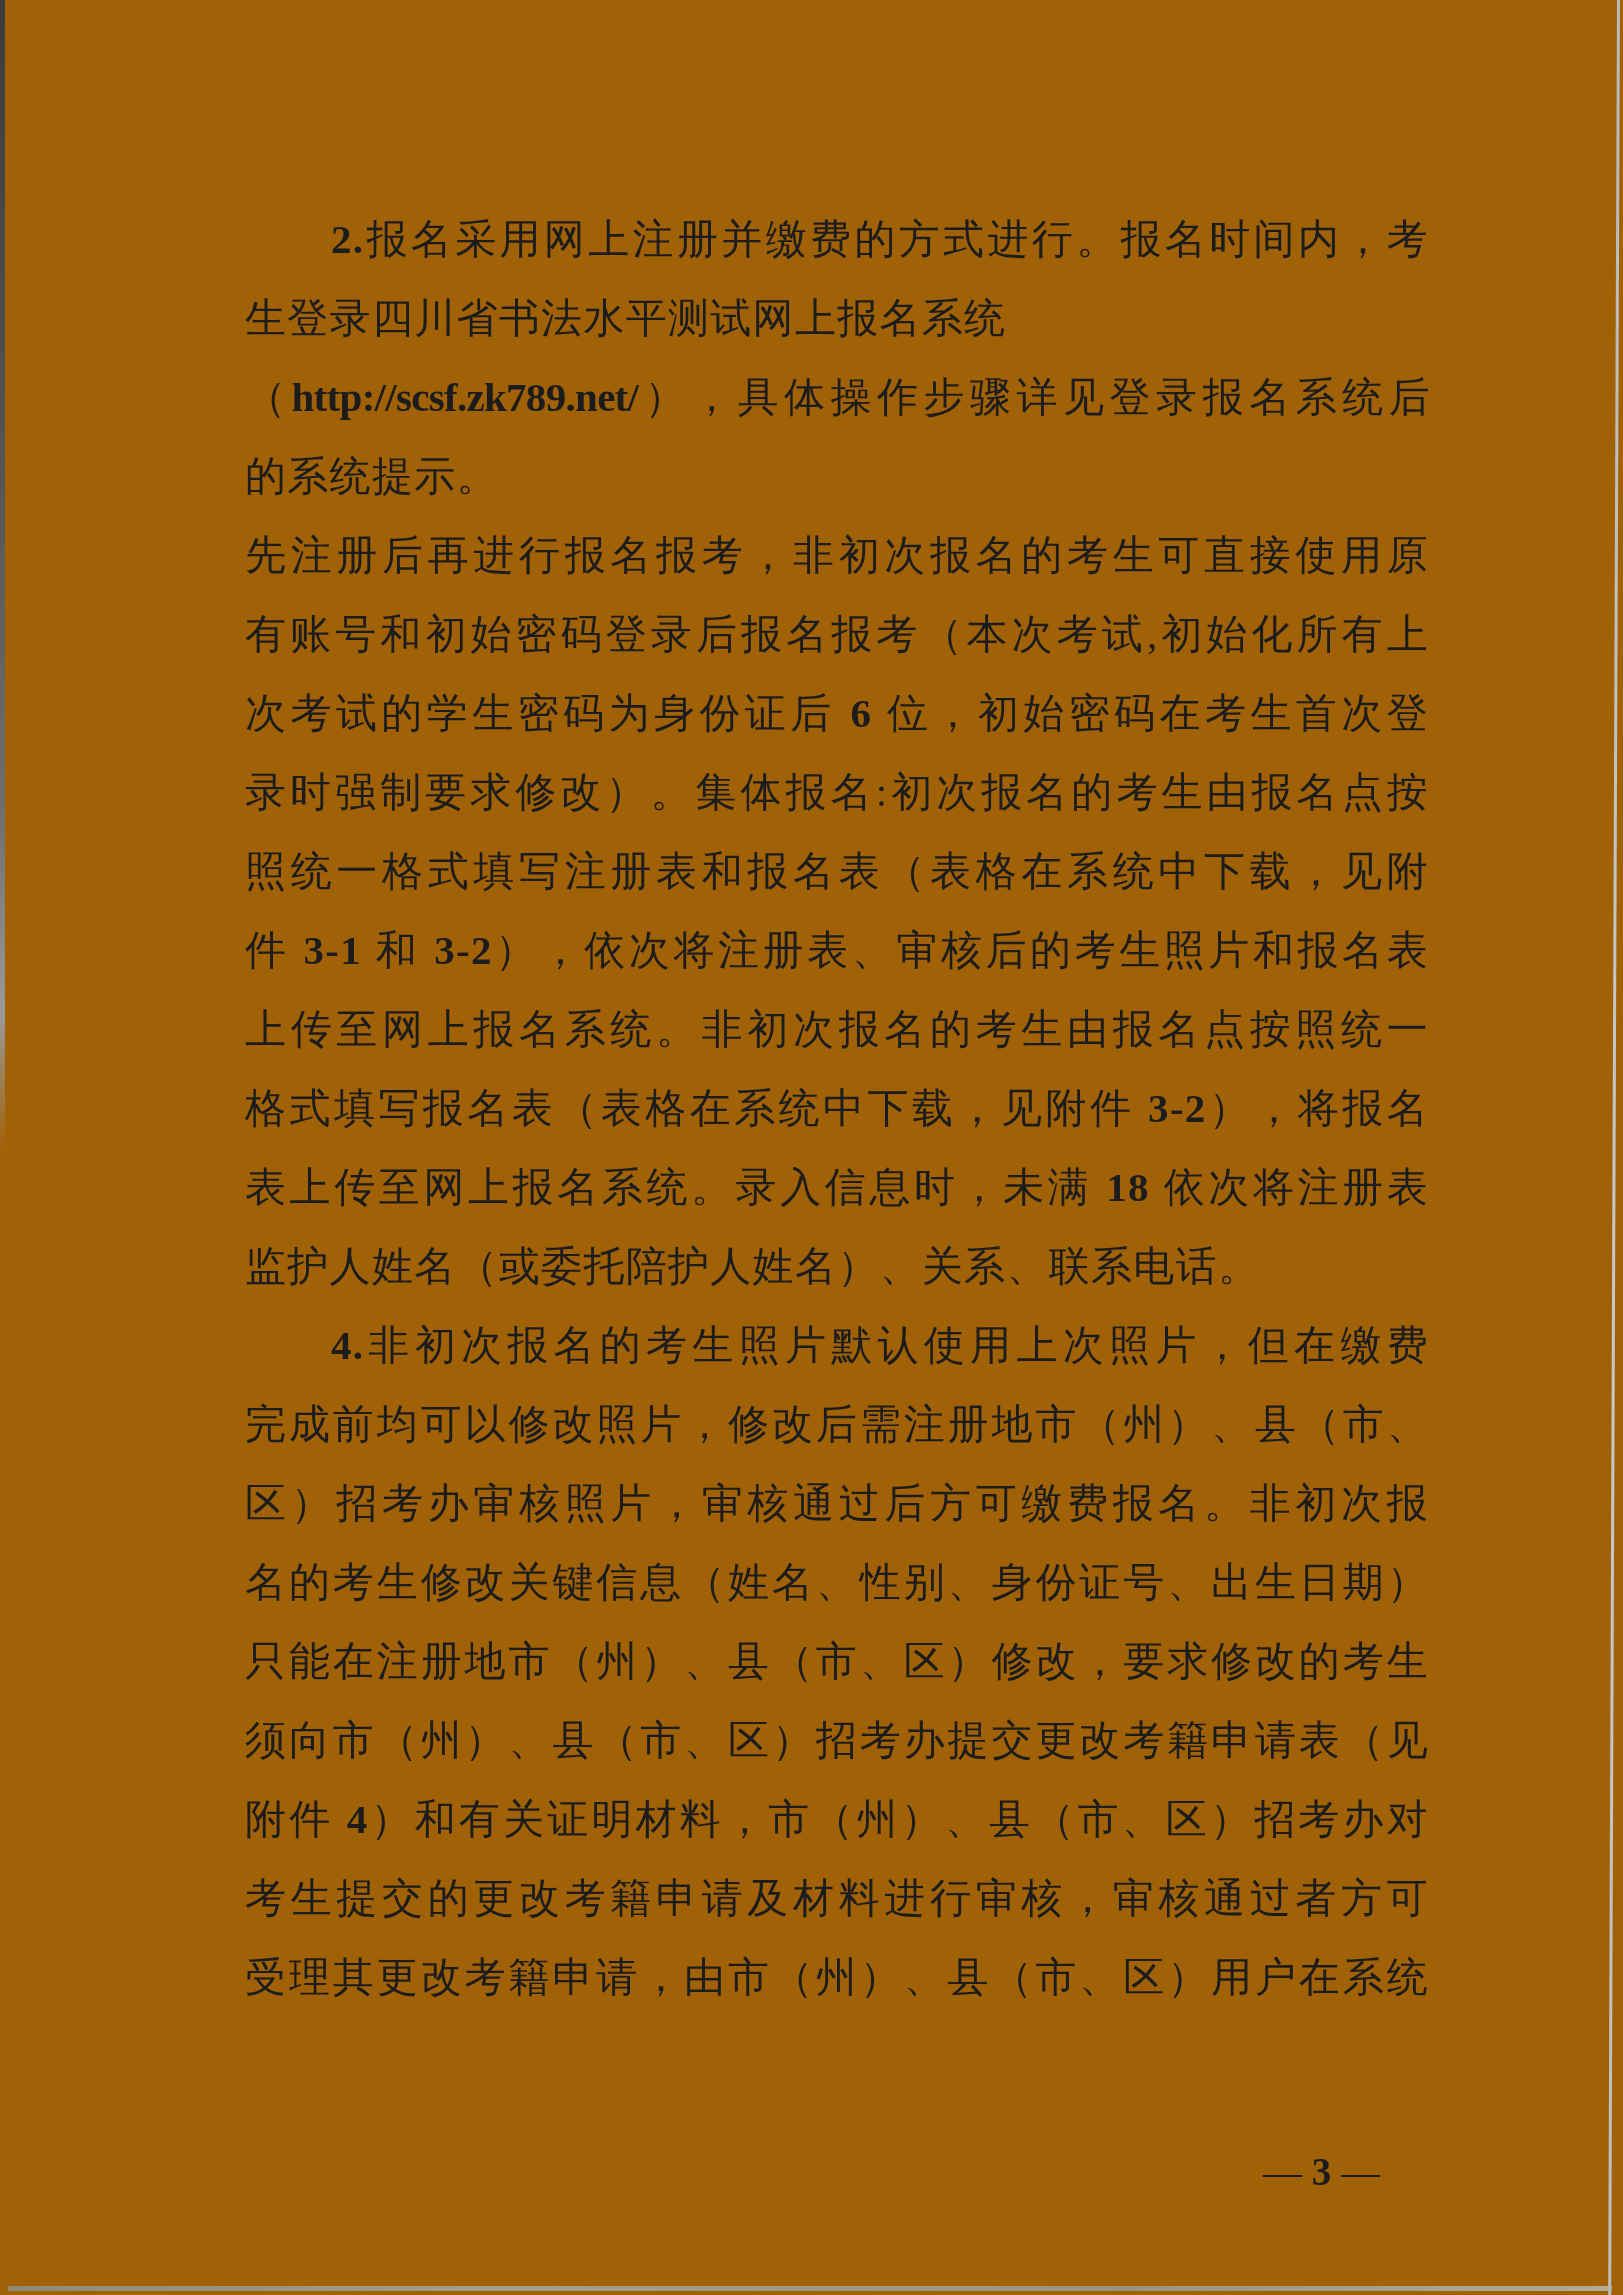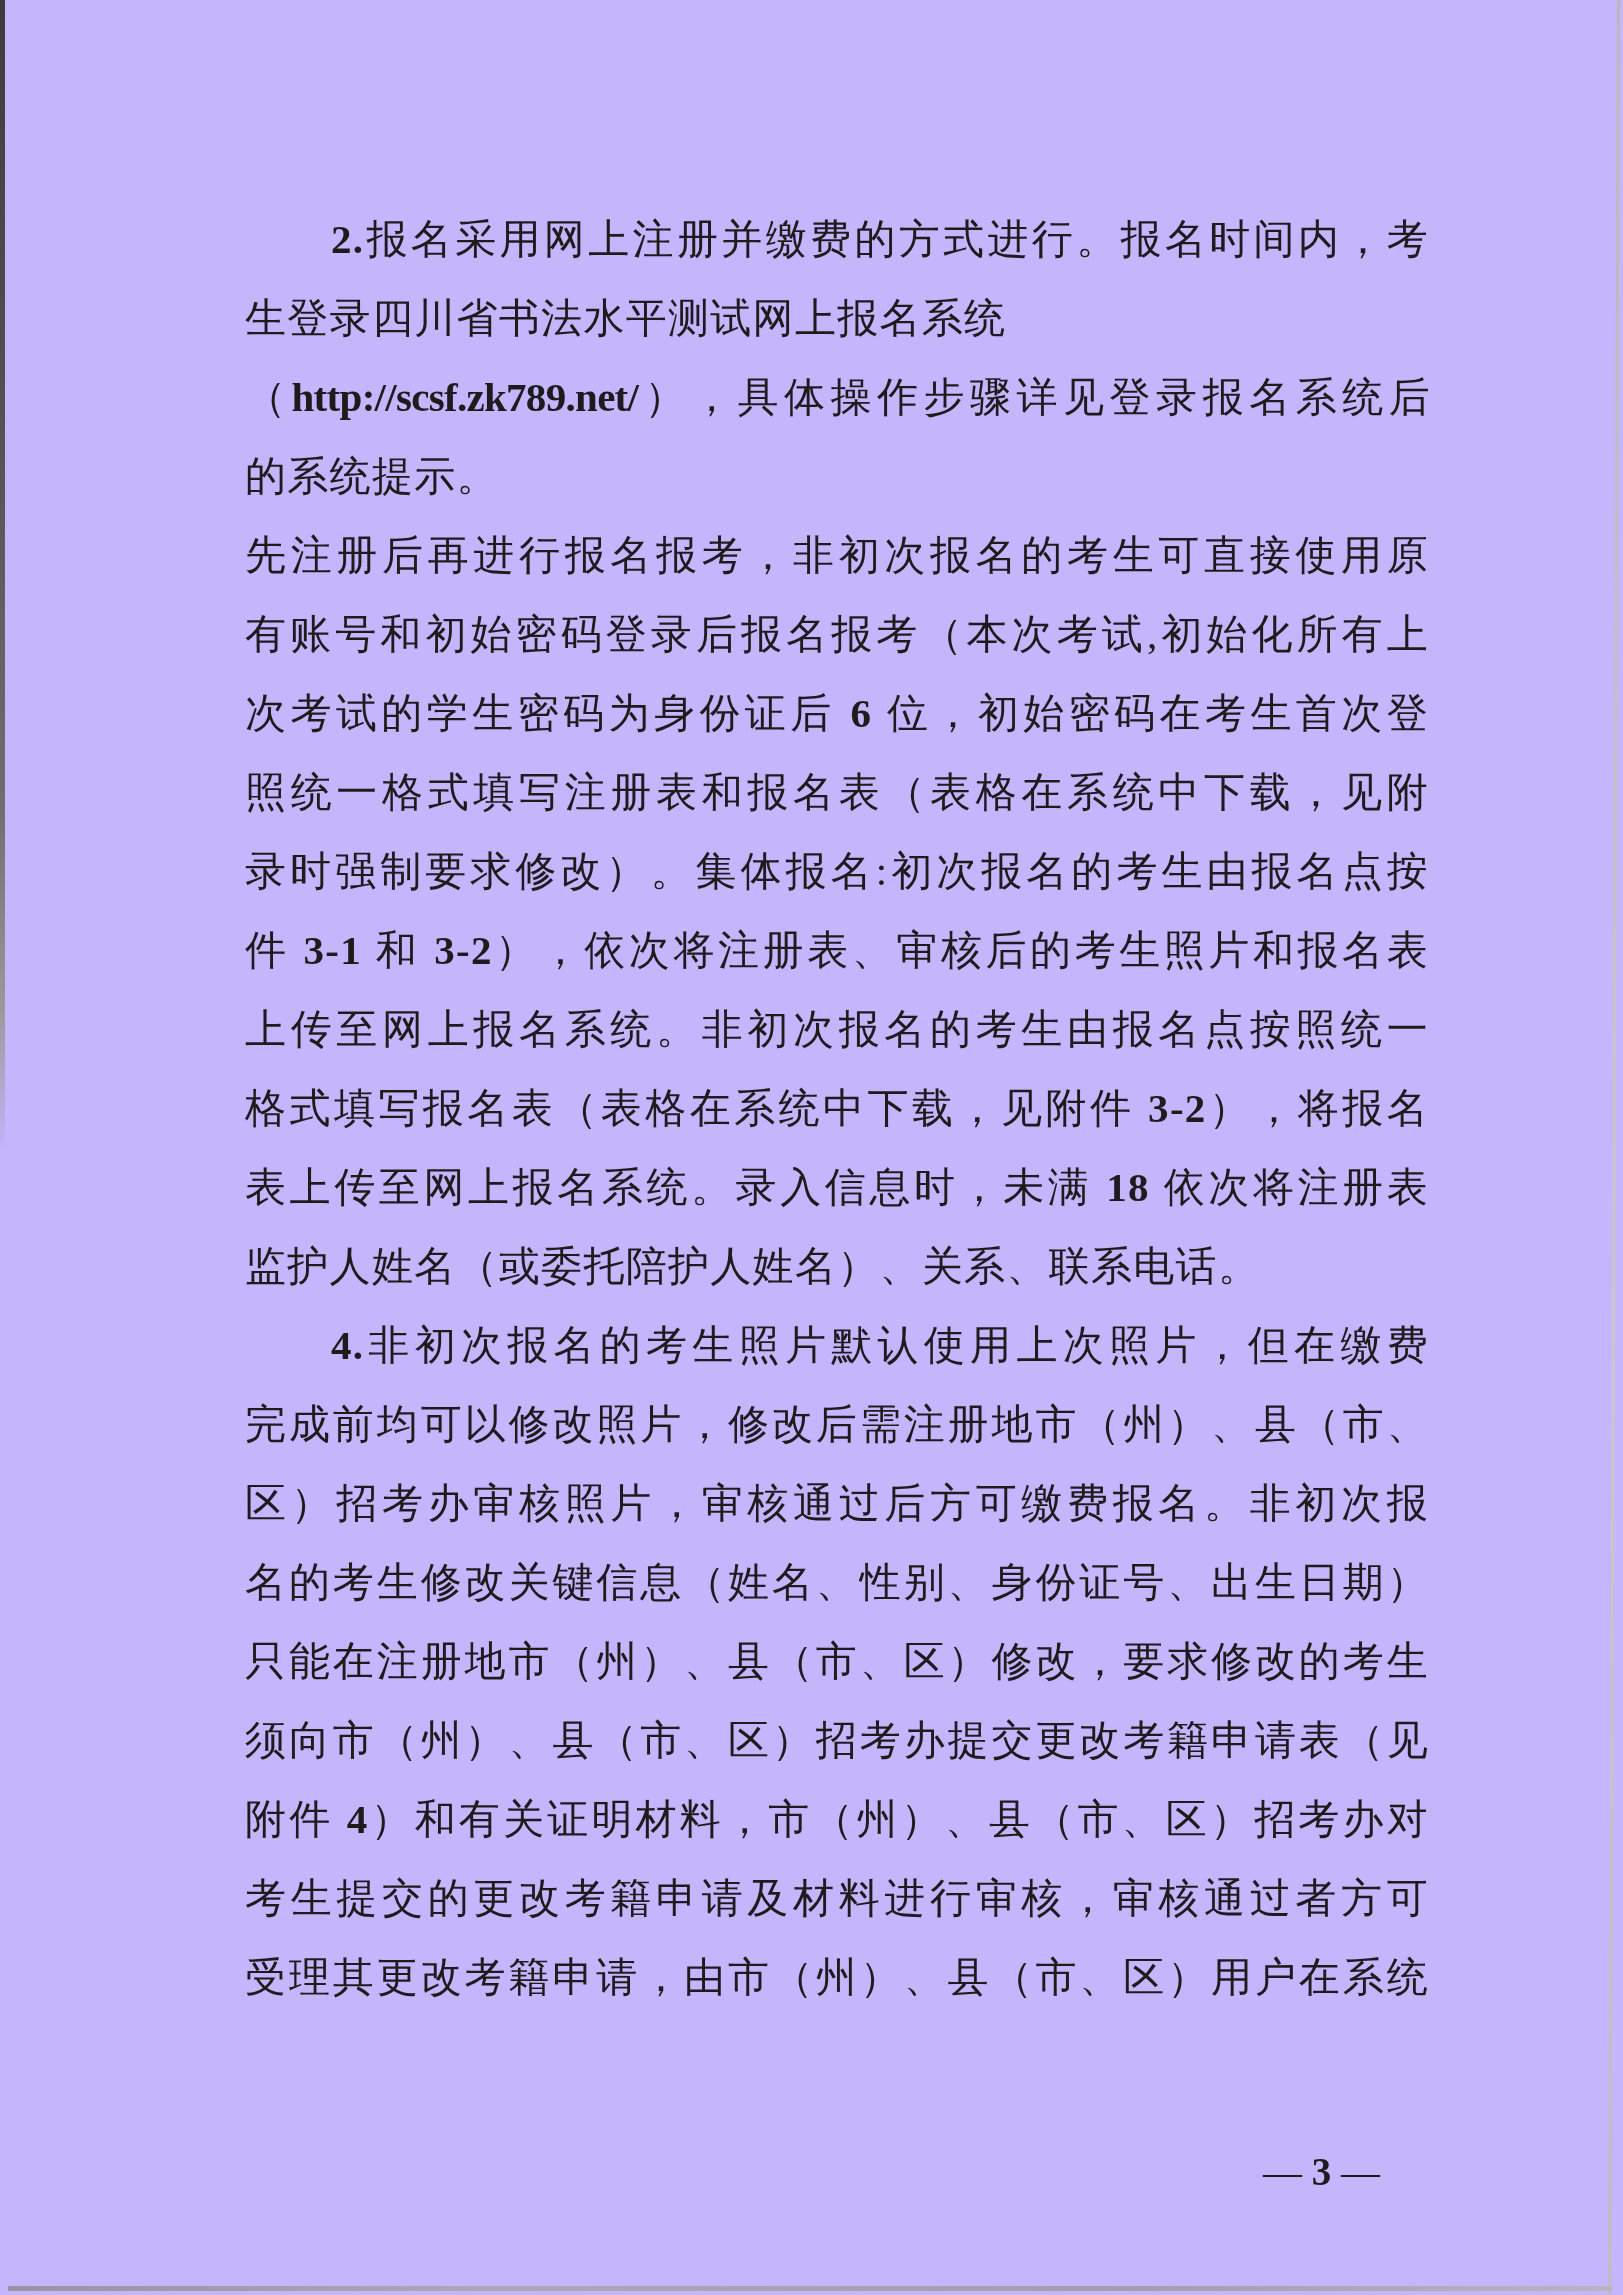--- a/index.html
+++ b/index.html
@@ -2,21 +2,21 @@
 <html lang="zh" style="font-size:10.5px"><head>
 <meta charset="utf-8">
 <title>Scanned Document Page</title>
 <style>
   html, body { margin: 0; padding: 0; background: #ffffff; }
 
   .page {
     position: relative;
     width: 1623px;
     height: 2295px;
-    background: #c4b5fd;
+    background: #a16207;
     overflow: hidden;
     font-family: "Liberation Serif", "DejaVu Serif", serif;
     color: #1c1c1c;
   }
 
   
   .scan-edge-left {
     position: absolute;
     left: 0; top: 0;
     width: 4.6px; height: 1151px;
@@ -83,22 +83,22 @@
   <div class="scan-edge-bottom"></div>
 
   <main class="text-block" id="text-block">
       <div class="line j i"><span class="b">2.</span><span>报名采用网上注册并缴费的方式进行。报名时间内，考</span></div>
       <div class="line"><span>生登录四川省书法水平测试网上报名系统</span></div>
       <div class="line j tight"><span>（</span><span class="b">http://scsf.zk789.net/</span><span>），具体操作步骤详见登录报名系统后</span></div>
       <div class="line"><span>的系统提示。</span></div>
       <div class="line j"><span>先注册后再进行报名报考，非初次报名的考生可直接使用原</span></div>
       <div class="line j"><span>有账号和初始密码登录后报名报考（本次考试,初始化所有上</span></div>
       <div class="line j"><span>次考试的学生密码为身份证后 </span><span class="b">6</span><span> 位，初始密码在考生首次登</span></div>
+      <div class="line j"><span>录时强制要求修改）。集体报名:初次报名的考生由报名点按</span></div>
       <div class="line j"><span>照统一格式填写注册表和报名表（表格在系统中下载，见附</span></div>
-      <div class="line j"><span>录时强制要求修改）。集体报名:初次报名的考生由报名点按</span></div>
       <div class="line j"><span>件 </span><span class="b">3-1</span><span> 和 </span><span class="b">3-2</span><span>），依次将注册表、审核后的考生照片和报名表</span></div>
       <div class="line j"><span>上传至网上报名系统。非初次报名的考生由报名点按照统一</span></div>
       <div class="line j"><span>格式填写报名表（表格在系统中下载，见附件 </span><span class="b">3-2</span><span>），将报名</span></div>
       <div class="line j"><span>表上传至网上报名系统。录入信息时，未满 </span><span class="b">18</span><span> 依次将注册表</span></div>
       <div class="line"><span>监护人姓名（或委托陪护人姓名）、关系、联系电话。</span></div>
       <div class="line j i"><span class="b">4.</span><span>非初次报名的考生照片默认使用上次照片，但在缴费</span></div>
       <div class="line j"><span>完成前均可以修改照片，修改后需注册地市（州）、县（市、</span></div>
       <div class="line j"><span>区）招考办审核照片，审核通过后方可缴费报名。非初次报</span></div>
       <div class="line j"><span>名的考生修改关键信息（姓名、性别、身份证号、出生日期）</span></div>
       <div class="line j"><span>只能在注册地市（州）、县（市、区）修改，要求修改的考生</span></div>

